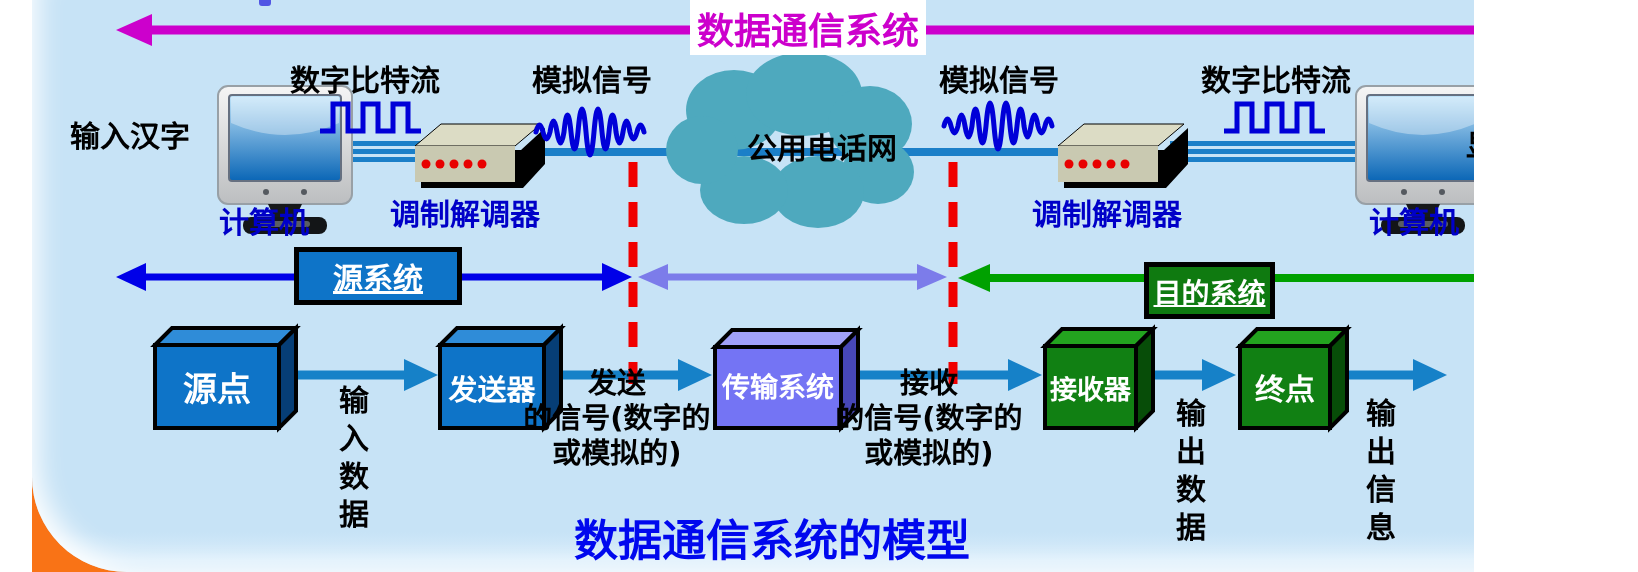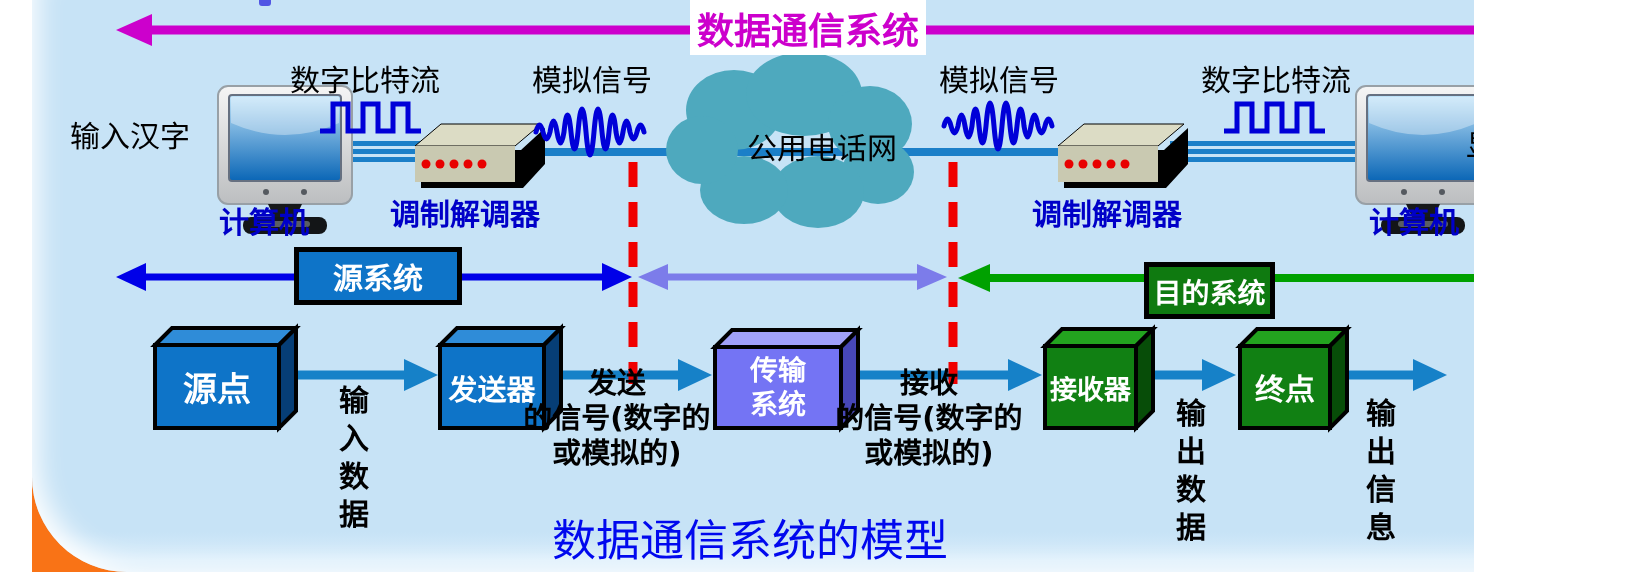--- a/index.html
+++ b/index.html
@@ -2,34 +2,34 @@
 <html lang="zh-CN"><head>
 <meta charset="utf-8">
 <style>
   html,body{margin:0;padding:0;background:#ffffff;}
   body{font-family:"DejaVu Sans","Liberation Sans",sans-serif;}
   .stage{position:relative;width:1442px;height:572px;background:#f97316;overflow:hidden;margin-left:32px;}
   .slide{position:absolute;left:0;top:0;width:1638px;height:572px;
          background:linear-gradient(180deg,#C7E3F6 0%,#C7E3F6 93%,#D9EDFB 98%,#CDE7F8 100%);
          border-radius:0 0 95px 95px;
          box-shadow:inset 16px -16px 26px -10px rgba(255,255,255,0.95);}
-  .lbl{position:absolute;color:#000;font-weight:normal;font-size:30px;text-align:center;white-space:nowrap;}
+  .lbl{position:absolute;color:#000;font-weight:bold;font-size:30px;text-align:center;white-space:nowrap;}
   .blbl{position:absolute;color:#0000C8;font-weight:bold;font-size:30px;text-align:left;white-space:nowrap;}
   .vlbl{position:absolute;color:#000;font-weight:bold;font-size:30px;
         writing-mode:vertical-rl;text-orientation:upright;letter-spacing:8px;line-height:34px;}
   .siglbl{position:absolute;color:#000;font-weight:bold;font-size:29px;line-height:35px;text-align:center;}
   .sysbox{position:absolute;display:flex;align-items:center;justify-content:center;
-          color:#fff;font-weight:bold;font-size:30px;border:5px solid #000;box-sizing:border-box;white-space:nowrap;}
+          color:#fff;font-weight:bold;font-size:30px;border:5px solid #000;box-sizing:border-box;white-space:nowrap;text-decoration:underline;}
   .modelbox-lbl{position:absolute;display:flex;align-items:center;justify-content:center;
           color:#fff;font-weight:bold;text-align:center;white-space:nowrap;}
   .toptitle{position:absolute;left:658px;top:0;width:236px;height:55px;background:#fff;
             display:flex;align-items:center;justify-content:center;
             color:#CC00CC;font-weight:bold;font-size:37px;white-space:nowrap;}
-  .bottomtitle{position:absolute;left:520px;top:505px;width:440px;text-align:left;
-            color:#0008EE;font-weight:normal;font-size:44px;white-space:nowrap;}
+  .bottomtitle{position:absolute;left:520px;top:505px;width:440px;text-align:center;
+            color:#0008EE;font-weight:bold;font-size:44px;white-space:nowrap;}
   .artifact{position:absolute;background:#3C3CE0;border-radius:0 0 3px 3px;opacity:.85;}
   svg{position:absolute;left:0;top:0;}
 </style>
 </head>
 <body>
 
 <div class="stage">
 <div class="slide">
 
   <svg width="1638" height="572" viewBox="0 0 1638 572">
@@ -186,21 +186,21 @@
   <div class="blbl" style="left:1000px;top:190px;width:170px">调制解调器</div>
   <div class="lbl" style="left:1169px;top:56px;width:146px">数字比特流</div>
   <div class="blbl" style="left:1337px;top:198px;width:100px">计算机</div>
   <div class="lbl" style="left:1434px;top:121px;width:116px">显示汉字</div>
 
   <div class="sysbox" style="left:262px;top:247px;width:168px;height:58px;background:#0E74C8">源系统</div>
   <div class="sysbox" style="left:1112px;top:262px;width:131px;height:57px;background:#0F7A10;font-size:28px">目的系统</div>
 
   <div class="modelbox-lbl" style="left:123px;top:345px;width:124px;height:83px;font-size:34px">源点</div>
   <div class="modelbox-lbl" style="left:408px;top:345px;width:104px;height:83px;font-size:29px">发送器</div>
-  <div class="modelbox-lbl" style="left:683px;top:347px;width:126px;height:81px;font-size:28px;flex-direction:column;line-height:34px">
+  <div class="modelbox-lbl" style="left:683px;top:347px;width:126px;height:81px;font-size:28px;flex-direction:row;line-height:34px">
        <span>传输</span>
        <span>系统</span>
   </div>
   <div class="modelbox-lbl" style="left:1013px;top:346px;width:91px;height:82px;font-size:27px">接收器</div>
   <div class="modelbox-lbl" style="left:1208px;top:346px;width:90px;height:82px;font-size:30px">终点</div>
 
   <div class="vlbl" style="left:302px;top:385px">输入数据</div>
   <div class="siglbl" style="left:455px;top:366px;width:260px">
     <div>发送</div>
     <div>的信号(数字的</div>

